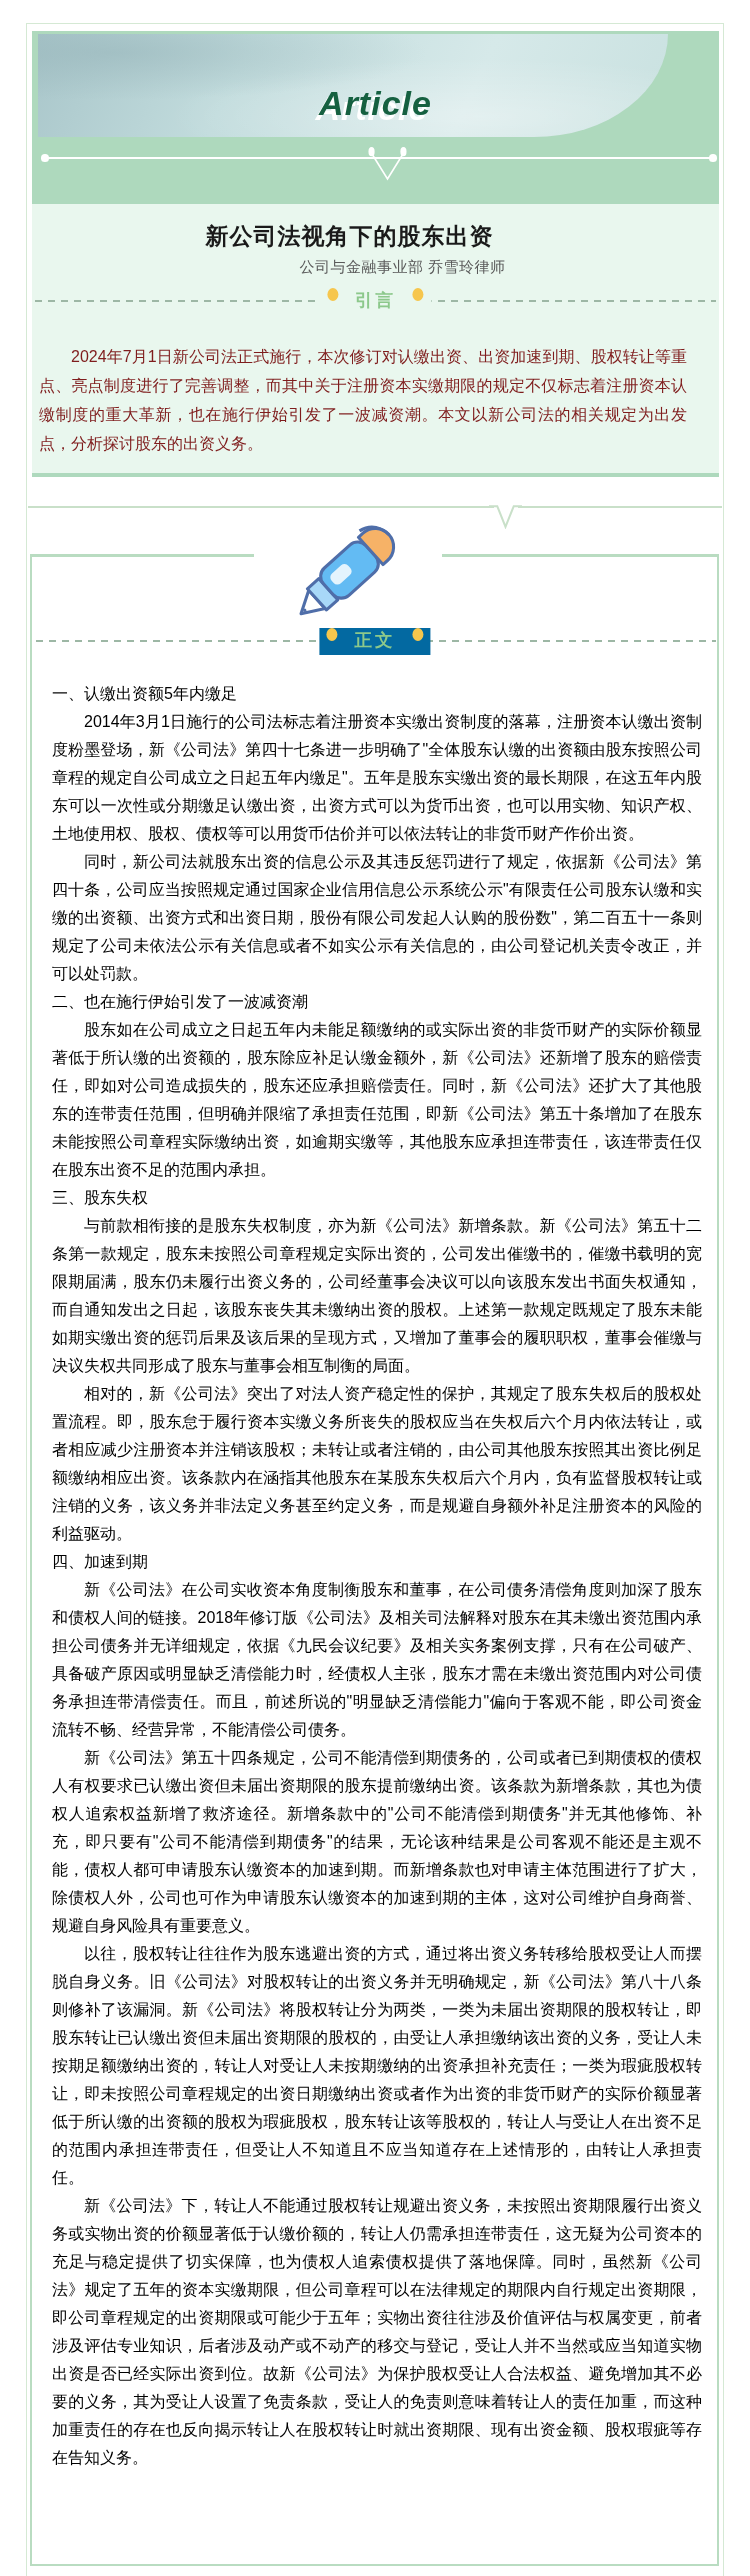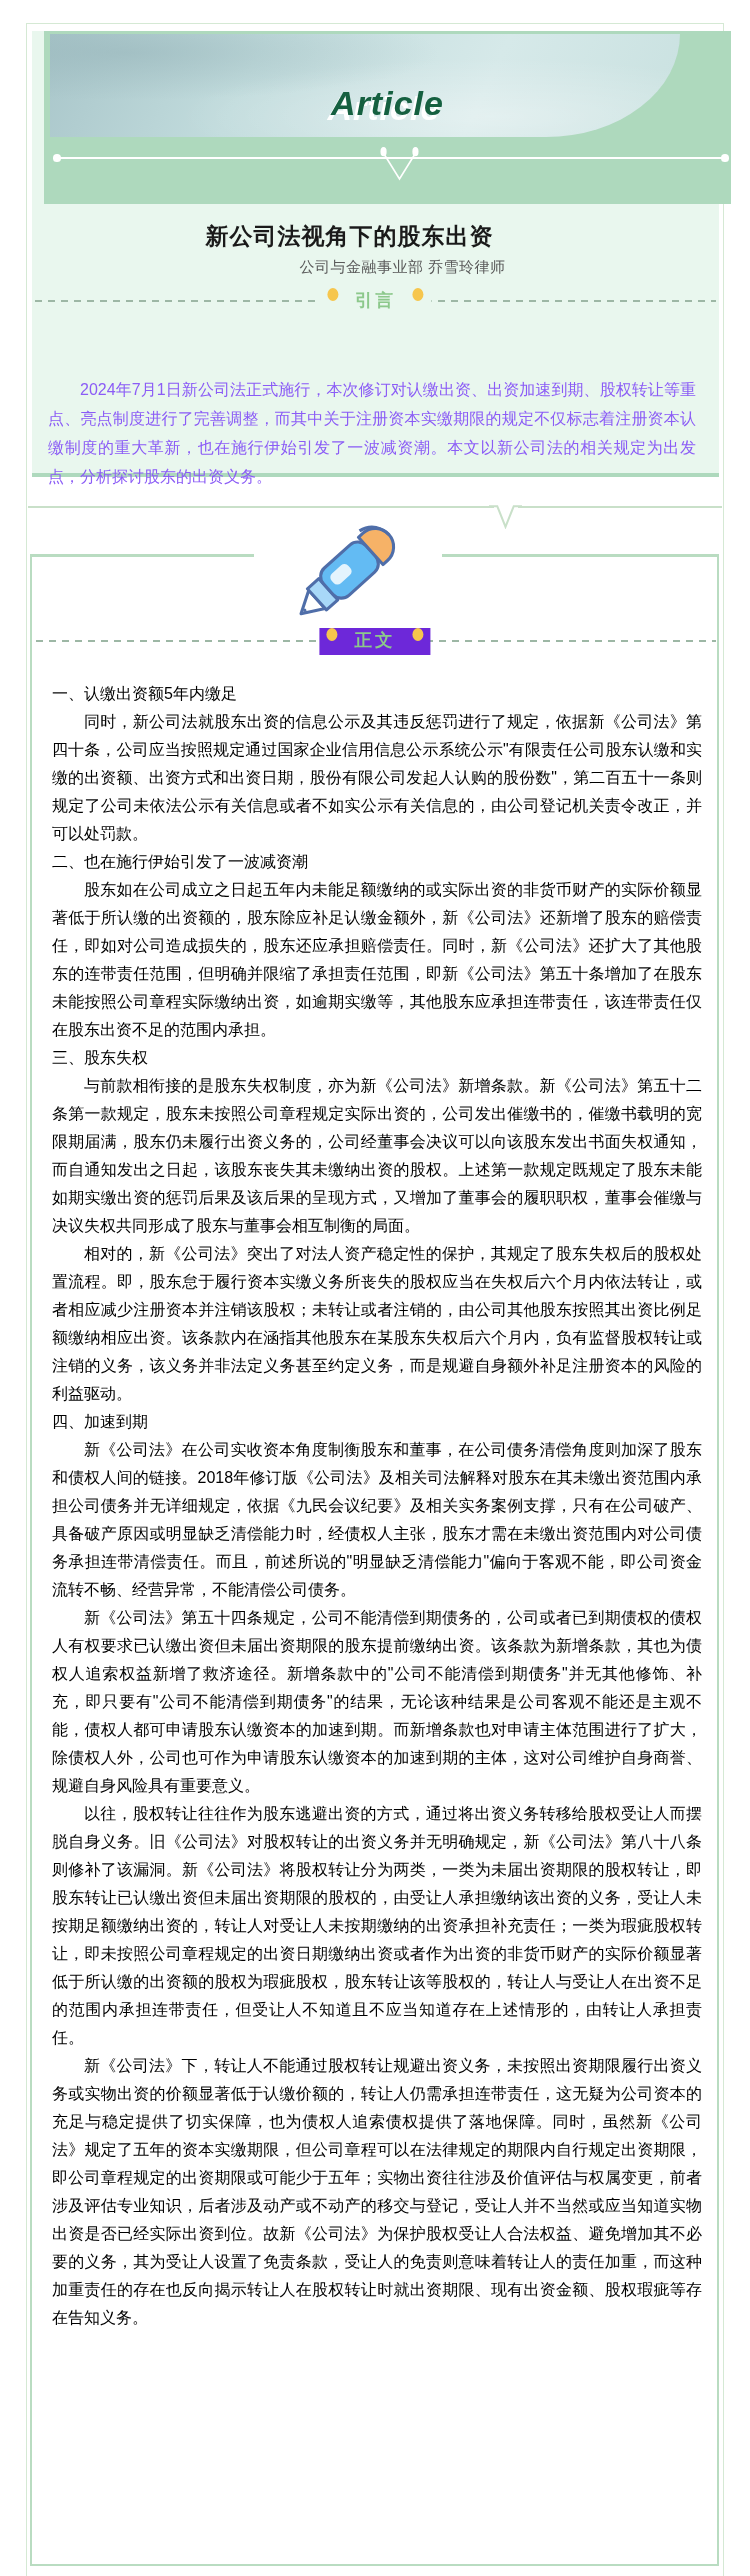--- a/index.html
+++ b/index.html
@@ -6,21 +6,21 @@
   body{
     width:750px;height:3009px;position:relative;background:#ffffff;
     font-family:"Liberation Sans","DejaVu Sans",sans-serif;overflow:hidden;
   }
   .abs{position:absolute;}
   
   .outer-frame{left:26px;top:23px;width:696px;height:2935px;border:1.5px solid #d5e9d4;}
   
   .panel1{left:32px;top:31px;width:687px;height:446px;background:#e9f7ee;
     border-bottom:4.1px solid #aed9bd;box-sizing:border-box;}
-  .panel1-green{left:12px;top:0;width:100%;height:173px;background:#aed9bd;}
+  .panel1-green{left:0;top:0;width:100%;height:173px;background:#aed9bd;}
   .watercolor{left:5.7px;top:2.6px;width:630px;height:103px;
     background:
       radial-gradient(ellipse at 12% 18%, rgba(150,180,185,.55) 0%, rgba(150,180,185,0) 40%),
       radial-gradient(ellipse at 70% 80%, rgba(255,255,255,.35) 0%, rgba(255,255,255,0) 50%),
       linear-gradient(115deg,#a9c6ca 0%,#c2dcdd 32%,#d6e9e9 68%,#c9e1e0 100%);
     border-bottom-right-radius:134px 103px;}
   .article-word{left:0;top:53px;width:687px;text-align:center;
     font-size:34px;font-style:italic;font-weight:bold;color:#156040;
     letter-spacing:1px;text-shadow:-3.6px 4.6px 0 #ffffff;}
   .earline{left:12px;top:126px;width:670px;height:1.5px;background:#ffffff;}
@@ -32,23 +32,23 @@
   .main-title{left:0;top:190px;width:635px;text-align:center;
     font-size:23px;font-weight:bold;color:#1a1a1a;letter-spacing:1px;}
   .author-line{left:0;top:227px;width:741px;text-align:center;
     font-size:15px;color:#595959;letter-spacing:0.5px;}
   
   .dashline{height:1.5px;background-image:repeating-linear-gradient(to right,#9db7a5 0 6.7px,transparent 6.7px 13px);}
   .chip{display:flex;gap:16.5px;padding:0 7.2px;height:27px;}
   .chip .dot{width:11.3px;height:13.4px;border-radius:50%;background:#f6c64d;}
   .chip .lbl{font-size:17.5px;font-weight:bold;color:#8cc88b;letter-spacing:3.1px;white-space:nowrap;}
   .chip-pale{background:#e9f7ee;}
-  .chip-white{background:#6d28d9;}
-  .intro-text{left:16px;top:311px;width:648px;font-size:16px;line-height:29px;
-    color:#8b5cf6;text-indent:32px;text-align:justify;margin-top:33px;}
+  .chip-white{background:#0369a1;}
+  .intro-text{left:7px;top:311px;width:648px;font-size:16px;line-height:29px;
+    color:#7f1d1d;text-indent:32px;text-align:justify;}
   
   .chev-seg{height:2.1px;background:#c9e0c9;}
   .chev-v{width:33px;height:24px;}
   
   .bodybox{left:30px;top:554px;width:689px;height:2012px;background:#ffffff;
     border:2.6px solid #b9dcc1;border-top:none;box-sizing:border-box;}
   .topseg{height:2.6px;background:#b9dcc1;}
   .pen{pointer-events:none;}
   .bodycontent{left:52px;top:680px;width:650px;font-size:16px;line-height:28px;
     color:#000;text-align:justify;}
@@ -107,20 +107,21 @@
 
 <div class="abs dashline" style="left:36px;right:34px;top:640px;"></div>
 <div class="abs chip chip-white" style="left:50%;top:628px;transform:translateX(-50%);">
   <span class="dot"></span>
   <span class="lbl">正文</span>
   <span class="dot"></span>
 </div>
 
 <div class="abs bodycontent">
   <p class="heading">一、认缴出资额5年内缴足</p>
+  <p class="para">2014年3月1日施行的公司法标志着注册资本实缴出资制度的落幕，注册资本认缴出资制度粉墨登场，新《公司法》第四十七条进一步明确了"全体股东认缴的出资额由股东按照公司章程的规定自公司成立之日起五年内缴足"。五年是股东实缴出资的最长期限，在这五年内股东可以一次性或分期缴足认缴出资，出资方式可以为货币出资，也可以用实物、知识产权、土地使用权、股权、债权等可以用货币估价并可以依法转让的非货币财产作价出资。</p>
   <p class="para">同时，新公司法就股东出资的信息公示及其违反惩罚进行了规定，依据新《公司法》第四十条，公司应当按照规定通过国家企业信用信息公示系统公示"有限责任公司股东认缴和实缴的出资额、出资方式和出资日期，股份有限公司发起人认购的股份数"，第二百五十一条则规定了公司未依法公示有关信息或者不如实公示有关信息的，由公司登记机关责令改正，并可以处罚款。</p>
   <p class="heading">二、也在施行伊始引发了一波减资潮</p>
   <p class="para">股东如在公司成立之日起五年内未能足额缴纳的或实际出资的非货币财产的实际价额显著低于所认缴的出资额的，股东除应补足认缴金额外，新《公司法》还新增了股东的赔偿责任，即如对公司造成损失的，股东还应承担赔偿责任。同时，新《公司法》还扩大了其他股东的连带责任范围，但明确并限缩了承担责任范围，即新《公司法》第五十条增加了在股东未能按照公司章程实际缴纳出资，如逾期实缴等，其他股东应承担连带责任，该连带责任仅在股东出资不足的范围内承担。</p>
   <p class="heading">三、股东失权</p>
   <p class="para">与前款相衔接的是股东失权制度，亦为新《公司法》新增条款。新《公司法》第五十二条第一款规定，股东未按照公司章程规定实际出资的，公司发出催缴书的，催缴书载明的宽限期届满，股东仍未履行出资义务的，公司经董事会决议可以向该股东发出书面失权通知，而自通知发出之日起，该股东丧失其未缴纳出资的股权。上述第一款规定既规定了股东未能如期实缴出资的惩罚后果及该后果的呈现方式，又增加了董事会的履职职权，董事会催缴与决议失权共同形成了股东与董事会相互制衡的局面。</p>
   <p class="para">相对的，新《公司法》突出了对法人资产稳定性的保护，其规定了股东失权后的股权处置流程。即，股东怠于履行资本实缴义务所丧失的股权应当在失权后六个月内依法转让，或者相应减少注册资本并注销该股权；未转让或者注销的，由公司其他股东按照其出资比例足额缴纳相应出资。该条款内在涵指其他股东在某股东失权后六个月内，负有监督股权转让或注销的义务，该义务并非法定义务甚至约定义务，而是规避自身额外补足注册资本的风险的利益驱动。</p>
   <p class="heading">四、加速到期</p>
   <p class="para">新《公司法》在公司实收资本角度制衡股东和董事，在公司债务清偿角度则加深了股东和债权人间的链接。2018年修订版《公司法》及相关司法解释对股东在其未缴出资范围内承担公司债务并无详细规定，依据《九民会议纪要》及相关实务案例支撑，只有在公司破产、具备破产原因或明显缺乏清偿能力时，经债权人主张，股东才需在未缴出资范围内对公司债务承担连带清偿责任。而且，前述所说的"明显缺乏清偿能力"偏向于客观不能，即公司资金流转不畅、经营异常，不能清偿公司债务。</p>
   <p class="para">新《公司法》第五十四条规定，公司不能清偿到期债务的，公司或者已到期债权的债权人有权要求已认缴出资但未届出资期限的股东提前缴纳出资。该条款为新增条款，其也为债权人追索权益新增了救济途径。新增条款中的"公司不能清偿到期债务"并无其他修饰、补充，即只要有"公司不能清偿到期债务"的结果，无论该种结果是公司客观不能还是主观不能，债权人都可申请股东认缴资本的加速到期。而新增条款也对申请主体范围进行了扩大，除债权人外，公司也可作为申请股东认缴资本的加速到期的主体，这对公司维护自身商誉、规避自身风险具有重要意义。</p>
   <p class="para">以往，股权转让往往作为股东逃避出资的方式，通过将出资义务转移给股权受让人而摆脱自身义务。旧《公司法》对股权转让的出资义务并无明确规定，新《公司法》第八十八条则修补了该漏洞。新《公司法》将股权转让分为两类，一类为未届出资期限的股权转让，即股东转让已认缴出资但未届出资期限的股权的，由受让人承担缴纳该出资的义务，受让人未按期足额缴纳出资的，转让人对受让人未按期缴纳的出资承担补充责任；一类为瑕疵股权转让，即未按照公司章程规定的出资日期缴纳出资或者作为出资的非货币财产的实际价额显著低于所认缴的出资额的股权为瑕疵股权，股东转让该等股权的，转让人与受让人在出资不足的范围内承担连带责任，但受让人不知道且不应当知道存在上述情形的，由转让人承担责任。</p>

